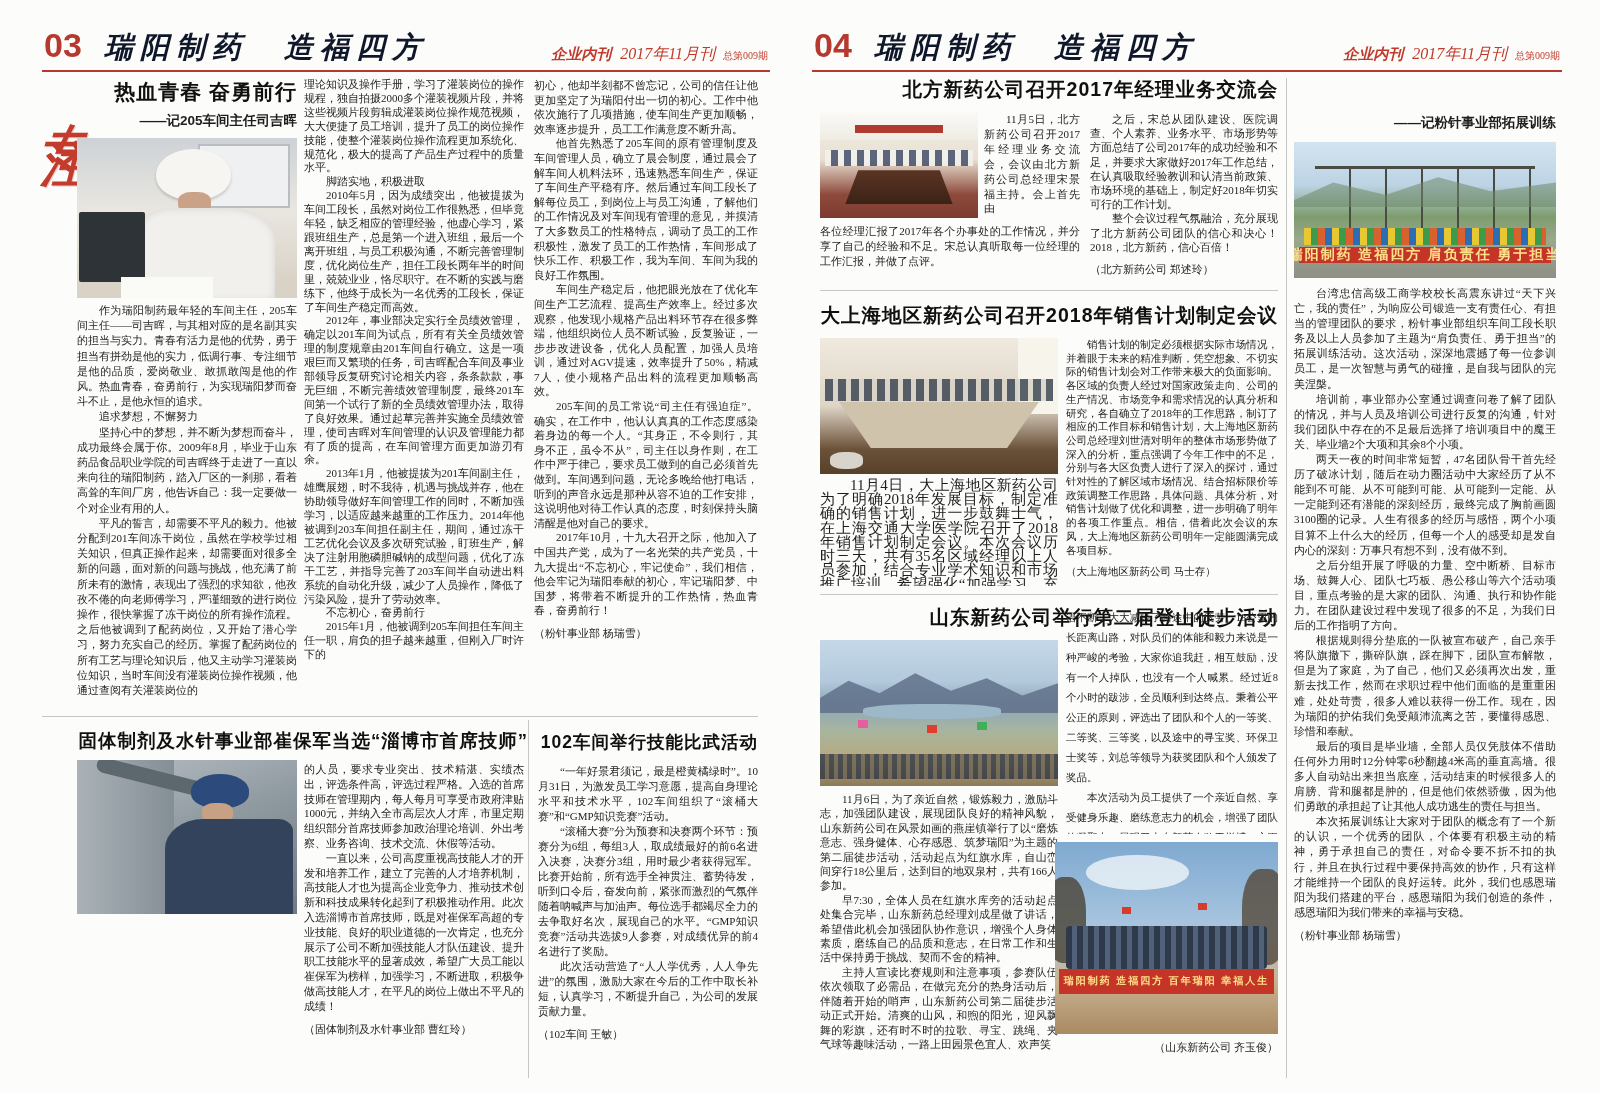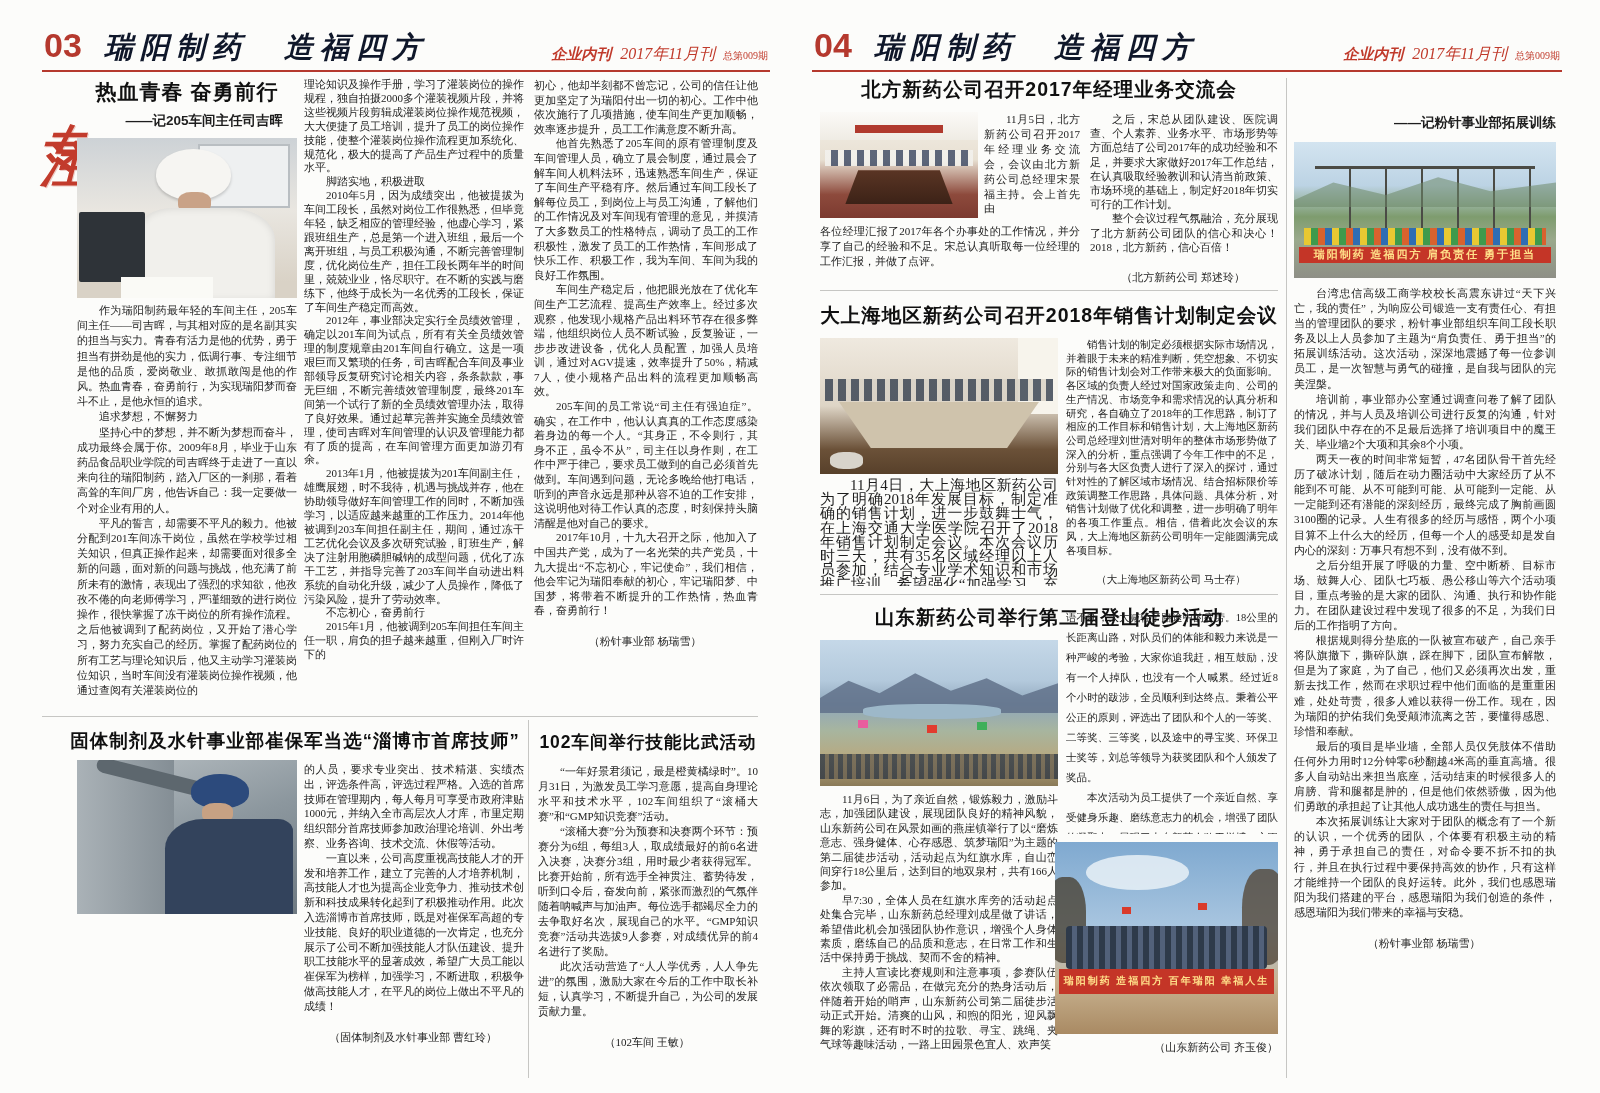--- a/index.html
+++ b/index.html
@@ -7,27 +7,27 @@
 body{position:relative;background:#fcfcfa;font-family:"Liberation Serif","DejaVu Serif",serif;color:#1d1d1d;overflow:hidden}
 .page{position:absolute;top:26px;height:1062px}
 .masthead{position:absolute;left:0;right:0;top:0;height:46px;border-bottom:2px solid #b5392e}
 .pageno{position:absolute;left:2px;top:0;font-size:34px;font-weight:700;color:#b5392e;font-family:"Liberation Sans","DejaVu Sans",sans-serif}
 .brand{position:absolute;left:62px;top:2px;font-size:29px;font-weight:700;font-style:italic;color:#0f172a;letter-spacing:7px;font-family:"Liberation Serif","DejaVu Serif",serif}
 .issue{position:absolute;right:2px;bottom:5px;color:#c03a2b;white-space:nowrap}
 .ilabel{font-size:15px;font-weight:700;font-style:italic}
 .idate{font-size:16px;font-style:italic;margin-left:5px}
 .ino{font-size:10px;margin-left:4px}
 .sidemark{position:absolute;left:0;top:58px;writing-mode:vertical-rl;font-size:47px;line-height:44px;letter-spacing:16px;color:#c23b2c;font-weight:700;font-style:italic;text-shadow:1px 1px 0 rgba(194,59,44,.25)}
-.hd{position:absolute;text-align:center;font-weight:700;color:#101010;font-family:"Liberation Sans","DejaVu Sans",sans-serif;letter-spacing:1px}
+.hd{position:absolute;text-align:right;font-weight:700;color:#101010;font-family:"Liberation Sans","DejaVu Sans",sans-serif;letter-spacing:1px}
 .subt{position:absolute;font-weight:700;font-size:13.5px;text-align:right;font-family:"Liberation Sans","DejaVu Sans",sans-serif}
 .col{position:absolute;overflow:hidden;font-size:11px;line-height:15.4px;text-align:justify}
 .para{text-indent:2em;margin:0}
 .para.cont{text-indent:0}
 .para.sub{font-weight:400;font-family:"Liberation Sans","DejaVu Sans",sans-serif}
-.para.by{text-align:center;text-indent:0;padding-right:2px;margin-top:16px}
+.para.by{text-align:left;text-indent:0;padding-right:2px;margin-top:8px}
 .rule-h{position:absolute;height:1px;background:#c6c6c3}
 .rule-v{position:absolute;width:1px;background:#c6c6c3}
 .photo{position:absolute;overflow:hidden;background:#ddd}
 .photo>div{position:absolute}
 .banner-strip{display:flex;align-items:center;justify-content:center;background:#c43527;color:#ffe08a;font-size:10px;letter-spacing:2px;white-space:nowrap;font-weight:700}
 </style>
 </head>
 <body>
 
 <div class="page" style="left:42px;width:728px;">
@@ -37,21 +37,21 @@
     <span class="issue">
       <span class="ilabel">企业内刊</span>
       <span class="idate">2017年11月刊</span>
       <span class="ino">总第009期</span>
     </span>
   </div>
 
   <div class="sidemark">专注</div>
 
   <h2 class="hd" style="left:35px;top:52px;width:220px;font-size:21px">热血青春 奋勇前行</h2>
-  <div class="subt" style="left:21px;top:86px;width:220px">——记205车间主任司吉晖</div>
+  <div class="subt" style="left:35px;top:86px;width:220px">——记205车间主任司吉晖</div>
 
   <div class="photo" style="left:35px;top:112px;width:220px;height:160px;background:linear-gradient(180deg,#cdd2d6,#e9e6e0 45%,#d9d2c6 90%)">
     <div style="left:55%;top:4%;width:42%;height:40%;background:#eef0f1;border:2px solid #b9bec2"></div>
     <div style="left:36%;top:7%;width:34%;height:32%;background:#f6f5f2;border-radius:50% 50% 46% 46%;box-shadow:0 2px 3px rgba(0,0,0,.18)"></div>
     <div style="left:46%;top:34%;width:15%;height:13%;background:#c9a287;border-radius:40%"></div>
     <div style="left:28%;top:44%;width:62%;height:58%;background:#f1f0ec;border-radius:24% 34% 0 0;box-shadow:inset 0 0 8px rgba(0,0,0,.12)"></div>
     <div style="left:1%;top:46%;width:30%;height:44%;background:#2e3338;border-radius:2px"></div>
     <div style="left:20%;bottom:0;width:42%;height:13%;background:#fafaf6"></div>
   </div>
 
@@ -185,21 +185,21 @@
   </div>
   <div class="col" style="left:243px;top:1014px;width:223px;text-align:right">
     <span>（山东新药公司 齐玉俊）</span>
   </div>
 
   <div class="subt" style="left:482px;top:88px;width:262px">——记粉针事业部拓展训练</div>
   <div class="photo" style="left:482px;top:116px;width:262px;height:136px;background:linear-gradient(180deg,#d3e4f0 0%,#bcd3e4 32%,#7e9c6e 55%,#9aa98c 72%,#8e8f86 100%)">
     <div style="left:8%;top:18%;width:84%;height:46%;background:repeating-linear-gradient(90deg,transparent 0 34px,#4b4b45 34px 36px);border-top:3px solid #4b4b45"></div>
     <div style="left:0;top:22%;width:100%;height:26%;background:#6e8868;clip-path:polygon(0 80%,15% 30%,35% 65%,55% 15%,75% 55%,100% 30%,100% 100%,0 100%);opacity:.55"></div>
     <div style="left:4%;top:63%;width:92%;height:13%;background:repeating-linear-gradient(90deg,#e8c832 0 7px,#3f9a4c 7px 14px,#d8622e 14px 21px,#2f6db3 21px 28px)"></div>
-    <div class="banner-strip" style="position:absolute;left:2%;top:77%;width:96%;height:12%;font-size:11px">瑞阳制药 造福四方 肩负责任 勇于担当</div>
+    <div class="banner-strip" style="position:absolute;left:2%;top:77%;width:96%;height:12%;font-size:14px">瑞阳制药 造福四方 肩负责任 勇于担当</div>
   </div>
   <div class="col" style="left:482px;top:260px;width:262px;height:792px;line-height:15.1px">
       <p class="para p">台湾忠信高级工商学校校长高震东讲过“天下兴亡，我的责任”，为响应公司锻造一支有责任心、有担当的管理团队的要求，粉针事业部组织车间工段长职务及以上人员参加了主题为“肩负责任、勇于担当”的拓展训练活动。这次活动，深深地震撼了每一位参训员工，是一次智慧与勇气的碰撞，是自我与团队的完美涅槃。</p>
       <p class="para p">培训前，事业部办公室通过调查问卷了解了团队的情况，并与人员及培训公司进行反复的沟通，针对我们团队中存在的不足最后选择了培训项目中的魔王关、毕业墙2个大项和其余8个小项。</p>
       <p class="para p">两天一夜的时间非常短暂，47名团队骨干首先经历了破冰计划，随后在动力圈活动中大家经历了从不能到不可能、从不可能到可能、从可能到一定能、从一定能到还有潜能的深刻经历，最终完成了胸前画圆3100圈的记录。人生有很多的经历与感悟，两个小项目算不上什么大的经历，但每一个人的感受却是发自内心的深刻：万事只有想不到，没有做不到。</p>
       <p class="para p">之后分组开展了呼吸的力量、空中断桥、目标市场、鼓舞人心、团队七巧板、愚公移山等六个活动项目，重点考验的是大家的团队、沟通、执行和协作能力。在团队建设过程中发现了很多的不足，为我们日后的工作指明了方向。</p>
       <p class="para p">根据规则得分垫底的一队被宣布破产，自己亲手将队旗撤下，撕碎队旗，踩在脚下，团队宣布解散，但是为了家庭，为了自己，他们又必须再次出发，重新去找工作，然而在求职过程中他们面临的是重重困难，处处苛责，很多人难以获得一份工作。现在，因为瑞阳的护佑我们免受颠沛流离之苦，要懂得感恩、珍惜和奉献。</p>
       <p class="para p">最后的项目是毕业墙，全部人员仅凭肢体不借助任何外力用时12分钟零6秒翻越4米高的垂直高墙。很多人自动站出来担当底座，活动结束的时候很多人的肩膀、背和腿都是肿的，但是他们依然骄傲，因为他们勇敢的承担起了让其他人成功逃生的责任与担当。</p>
       <p class="para p">本次拓展训练让大家对于团队的概念有了一个新的认识，一个优秀的团队，个体要有积极主动的精神，勇于承担自己的责任，对命令要不折不扣的执行，并且在执行过程中要保持高效的协作，只有这样才能维持一个团队的良好运转。此外，我们也感恩瑞阳为我们搭建的平台，感恩瑞阳为我们创造的条件，感恩瑞阳为我们带来的幸福与安稳。</p>
       <p class="para by">（粉针事业部 杨瑞雪）</p>

